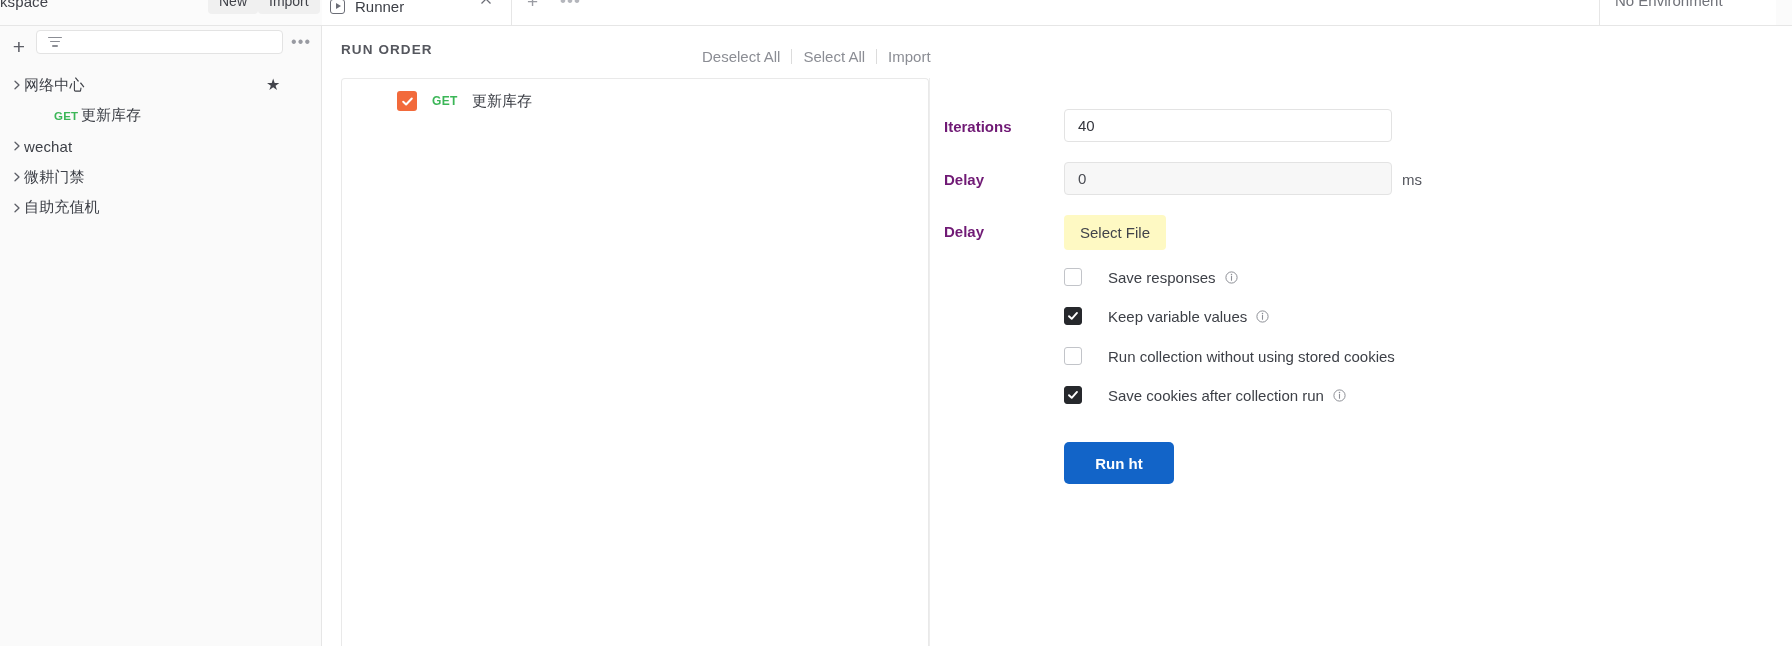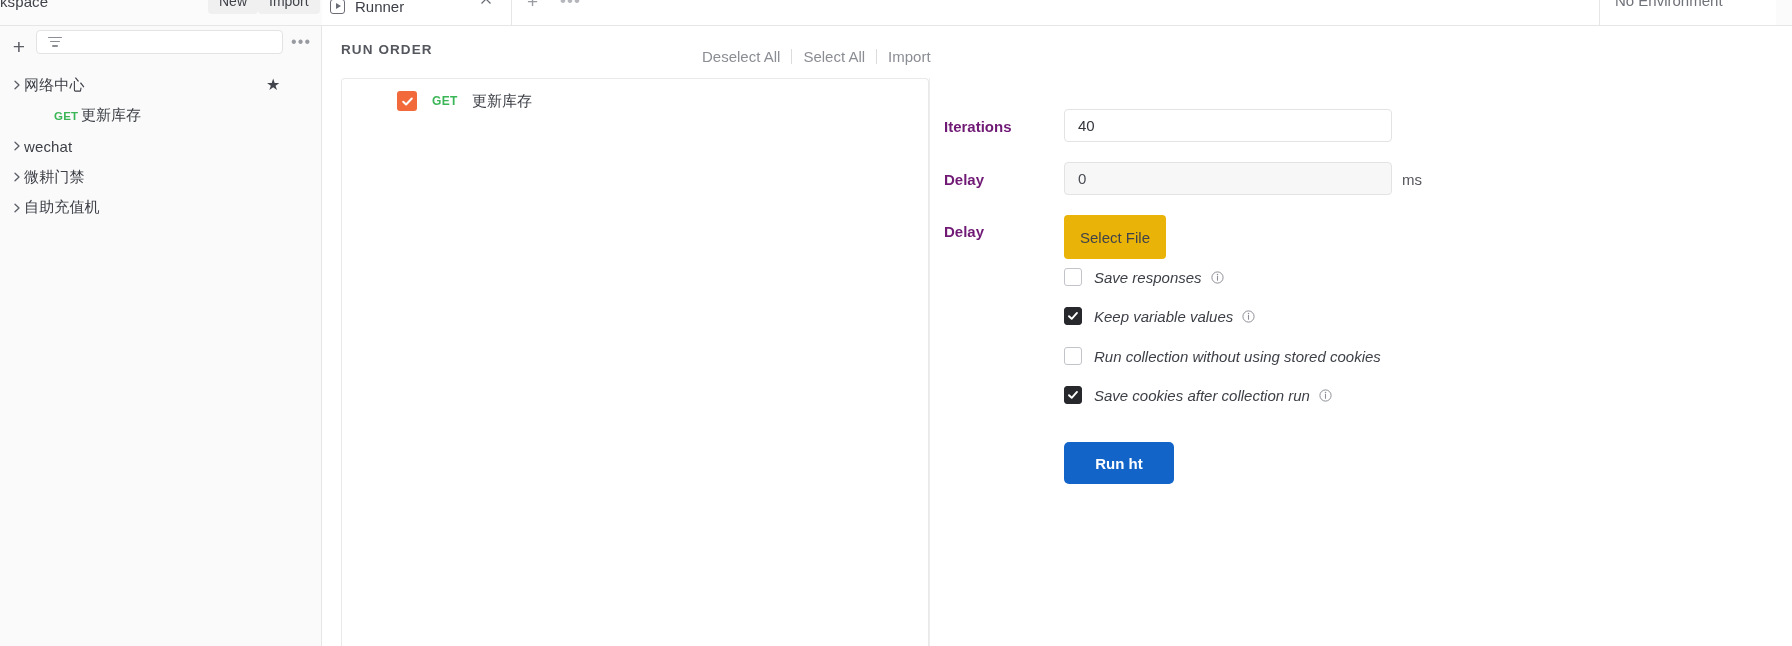--- a/index.html
+++ b/index.html
@@ -218,41 +218,41 @@
     font-size: 15px; color: #34363d;
     display: flex; align-items: center; padding-left: 13px;
   }
   .sinput.disabled { background: #f7f7f7; color: #4a4c53; }
   .sunit {
     position: absolute; left: 472px;
     font-size: 15px; color: #55575e;
   }
   .selectfile {
     position: absolute; left: 134px;
-    height: 44px; background: #eab308; border-radius: 4px;
+    height: 35px; background: #fef9c3; border-radius: 4px;
     display: flex; align-items: center; padding: 0 16px;
     font-size: 15px; color: #41434a;
   }
 
   .opt {
     position: absolute; left: 134px;
     display: flex; align-items: center;
   }
   .cbox {
     width: 18px; height: 18px; border-radius: 3px;
     border: 1.5px solid #c2c4c9; background: #fff;
     flex: 0 0 auto;
   }
   .cbox.checked {
     background: #26282c; border-color: #26282c;
     display: flex; align-items: center; justify-content: center;
   }
   .cbox.checked svg { display: block; }
   .opt-label {
-    margin-left: 12px; font-size: 15px; color: #3c3f46; white-space: nowrap; font-style: italic;
+    margin-left: 26px; font-size: 15px; color: #3c3f46; white-space: nowrap;
   }
   .info-icon {
     margin-left: 9px; width: 13px; height: 13px; color: #8d8f96;
     flex: 0 0 auto;
   }
   .info-icon svg { display: block; }
 
   .runbtn {
     position: absolute; left: 134px;
     height: 42px; min-width: 110px;

